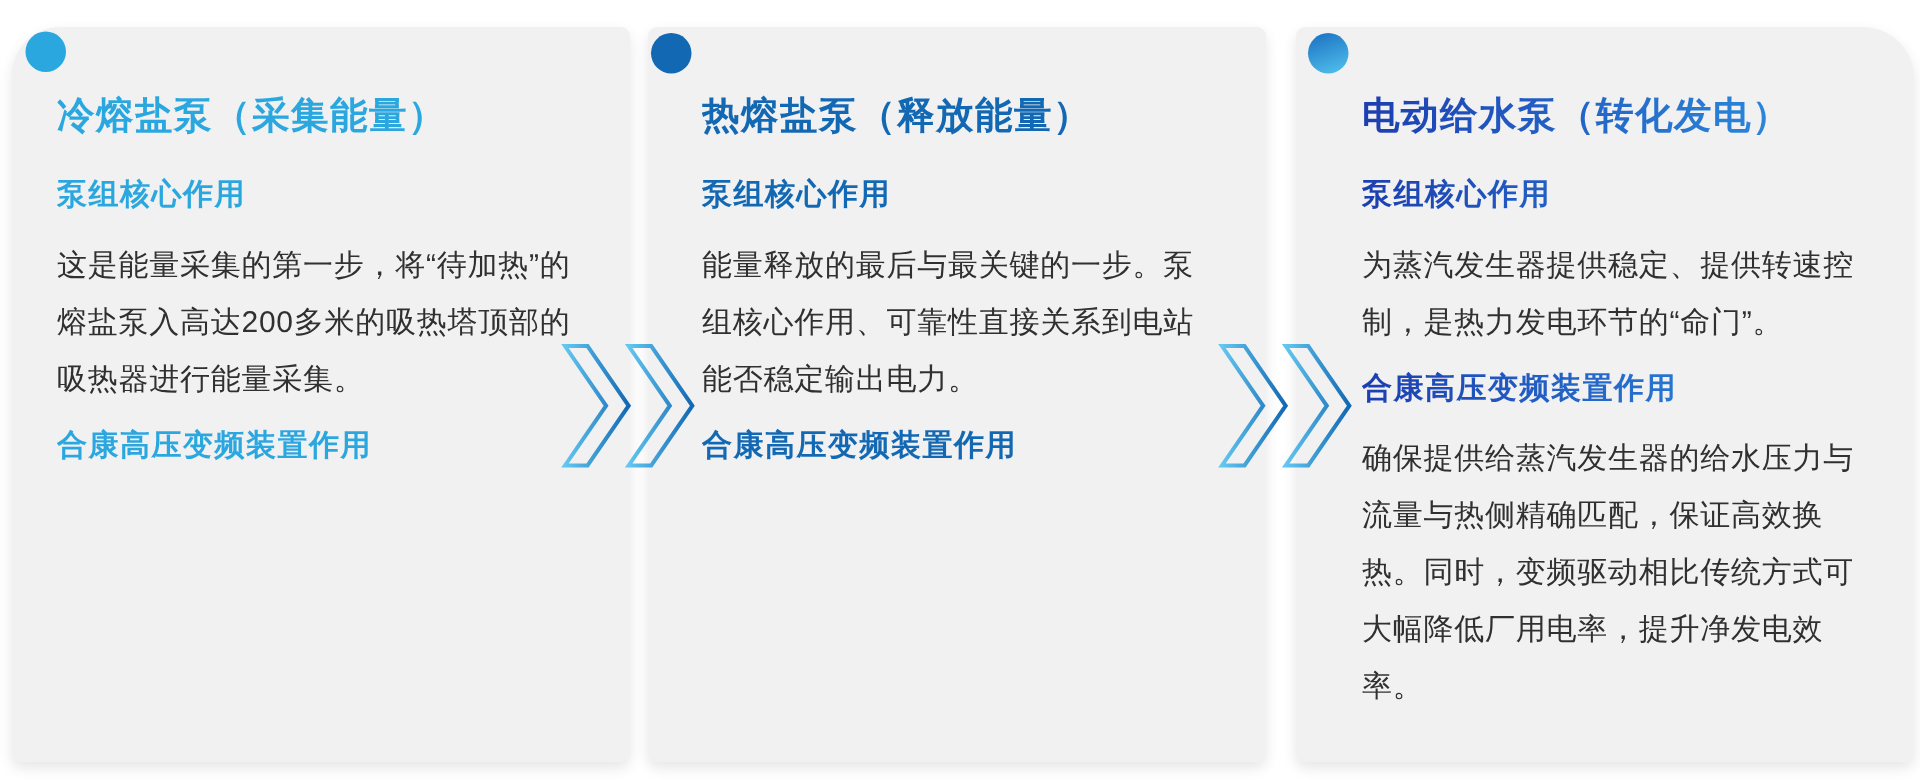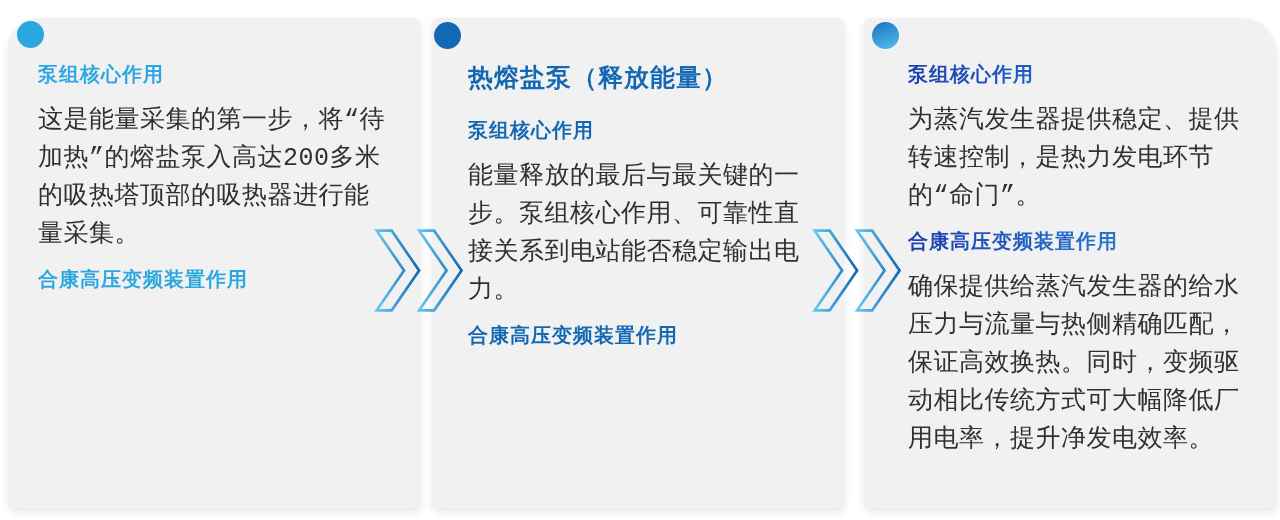--- a/index.html
+++ b/index.html
@@ -37,52 +37,54 @@
     color:var(--accent);
   }
   @supports (-webkit-background-clip:text){
     .title,.sub{
       background:linear-gradient(90deg,var(--accent),var(--accent2));
       -webkit-background-clip:text;
       -webkit-text-fill-color:transparent;
     }
   }
   .body-text{
-    font-size:25px;color:#303030;line-height:38px;
-    margin:0 0 13px 0;letter-spacing:0.5px;font-family:Liberation Mono, monospace;
+    font-size:20px;color:#303030;line-height:38px;
+    margin:0 0 13px 0;letter-spacing:0.5px;
   }
   .sub.second{margin-top:4px;}
   .arrow{
     position:absolute;top:228px;width:92px;height:85px;z-index:5;
   }
   .arrow.a0{left:374px;}
   .arrow.a1{left:812px;}
 </style>
 </head>
 <body>
 
 <div class="canvas">
 
   <div class="card c0" style="--accent: #2BA7E0; --accent2: #2BA7E0; --dot1: #2BA7E0; --dot2: #2BA7E0;">
     <span class="dot"></span>
+    <h2 class="title">冷熔盐泵（采集能量）</h2>
     <h3 class="sub">泵组核心作用</h3>
     <p class="body-text">这是能量采集的第一步，将“待加热”的熔盐泵入高达200多米的吸热塔顶部的吸热器进行能量采集。</p>
     <h3 class="sub second">合康高压变频装置作用</h3>
   </div>
 
   <div class="card c1" style="--accent: #1268B3; --accent2: #1268B3; --dot1: #1268B3; --dot2: #1268B3;">
     <span class="dot"></span>
     <h2 class="title">热熔盐泵（释放能量）</h2>
     <h3 class="sub">泵组核心作用</h3>
     <p class="body-text">能量释放的最后与最关键的一步。泵组核心作用、可靠性直接关系到电站能否稳定输出电力。</p>
     <h3 class="sub second">合康高压变频装置作用</h3>
   </div>
 
   <div class="card c2" style="--accent: #1C3EB0; --accent2: #2E9BE6; --dot1: #1A6FC0; --dot2: #53C3EF;">
     <span class="dot"></span>
+    <h2 class="title">电动给水泵（转化发电）</h2>
     <h3 class="sub">泵组核心作用</h3>
     <p class="body-text">为蒸汽发生器提供稳定、提供转速控制，是热力发电环节的“命门”。</p>
     <h3 class="sub second">合康高压变频装置作用</h3>
     <p class="body-text">确保提供给蒸汽发生器的给水压力与流量与热侧精确匹配，保证高效换热。同时，变频驱动相比传统方式可大幅降低厂用电率，提升净发电效率。</p>
   </div>
 
   <svg class="arrow a0" viewBox="0 0 104 96" aria-hidden="true">
     <defs>
       <linearGradient id="chev-g0" x1="0" y1="0" x2="1" y2="0">
         <stop offset="0" class="chev-start" stop-color="#63C7F0"></stop>

